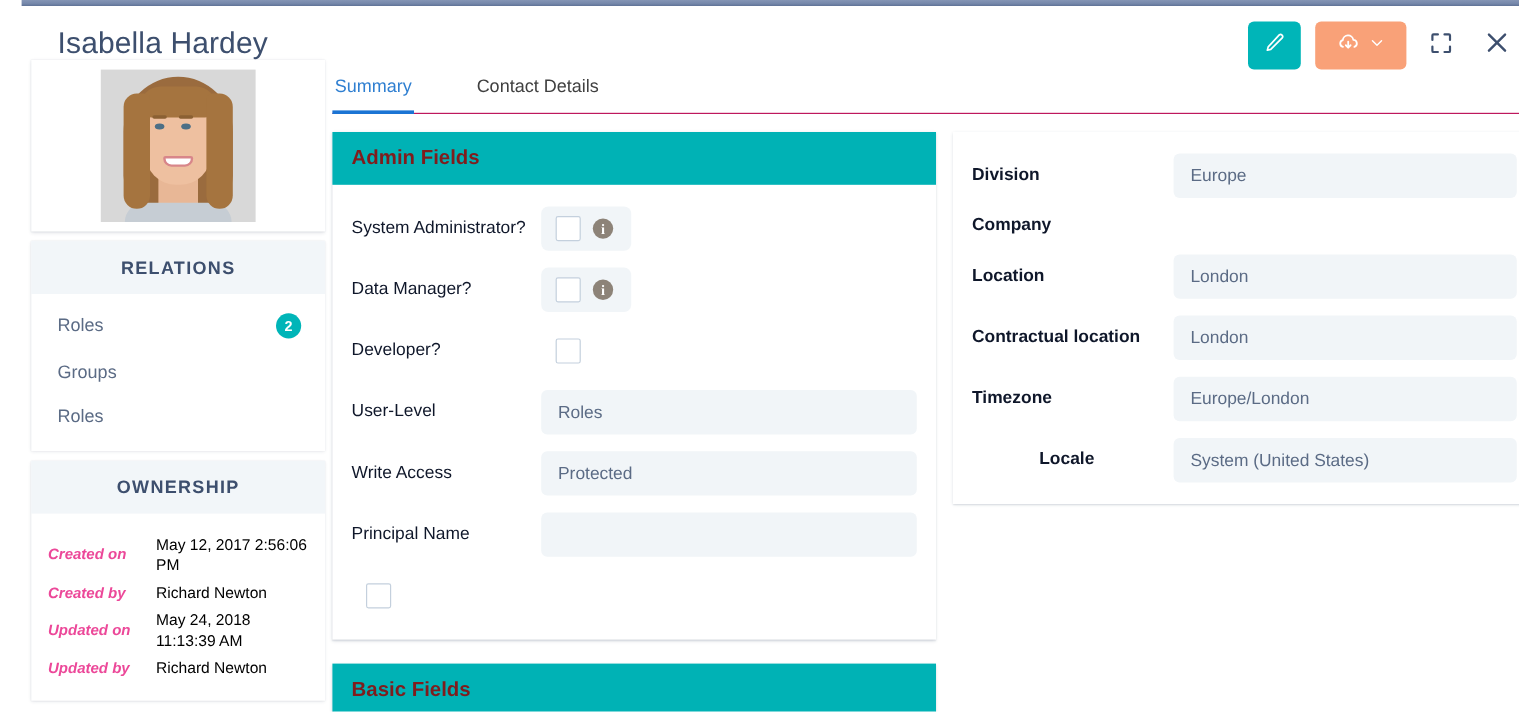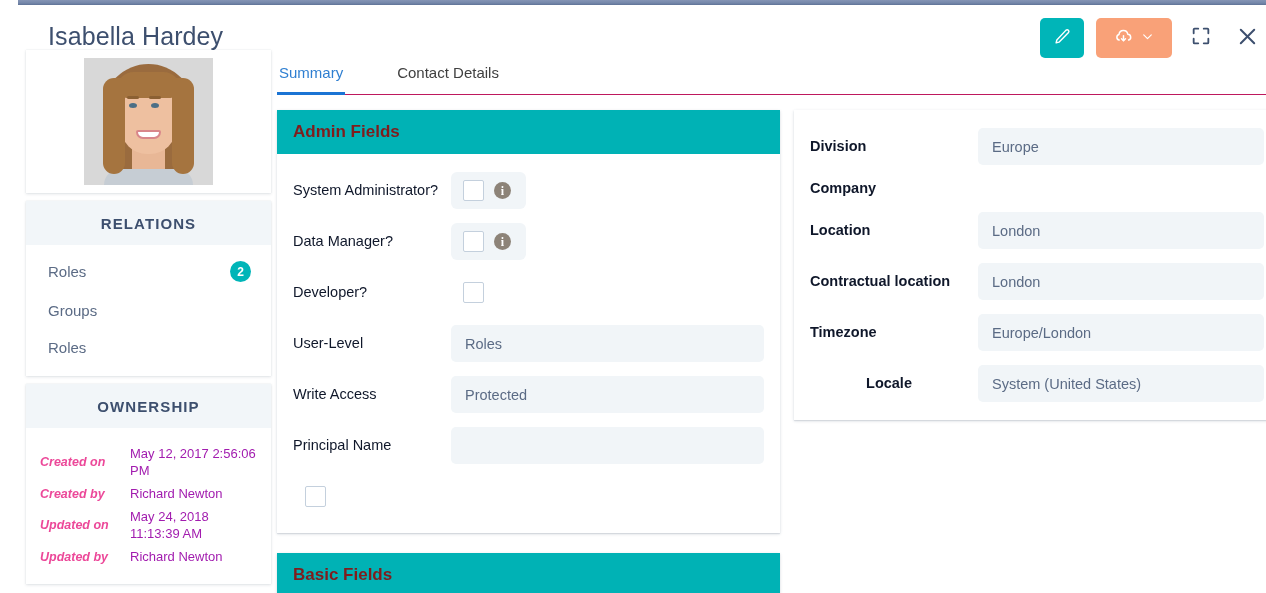--- a/index.html
+++ b/index.html
@@ -87,21 +87,21 @@
     padding: 10px 20px 10px 22px; font-size: 15px; color: #5b6b85; cursor: pointer;
   }
   .badge {
     min-width: 21px; height: 21px; border-radius: 11px; background: #00b5b8;
     color: #fff; font-size: 12px; font-weight: 700;
     display: flex; align-items: center; justify-content: center; padding: 0 6px;
   }
   .own-body { padding: 14px 0 16px; }
   .own-row { display: flex; align-items: center; padding: 3px 12px 3px 14px; }
   .own-key { width: 86px; flex: none; font-size: 12.5px; font-weight: 700; color: #ec4899; font-style: italic; }
-  .own-val { flex: 1; font-size: 13px; color: #a21caf; line-height: 17px; padding-left: 4px; }
+  .own-val { flex: 1; font-size: 13px; color: #000000; line-height: 17px; padding-left: 4px; }
 
   
   .tabs {
     position: absolute; left: 259px; top: 60px; width: 1000px;
     border-bottom: 1px solid #be185d; display: flex; gap: 50px;
   }
   .tab {
     font-size: 15px; color: #404040; padding: 4px 2px 13px;
     cursor: pointer; position: relative;
   }

